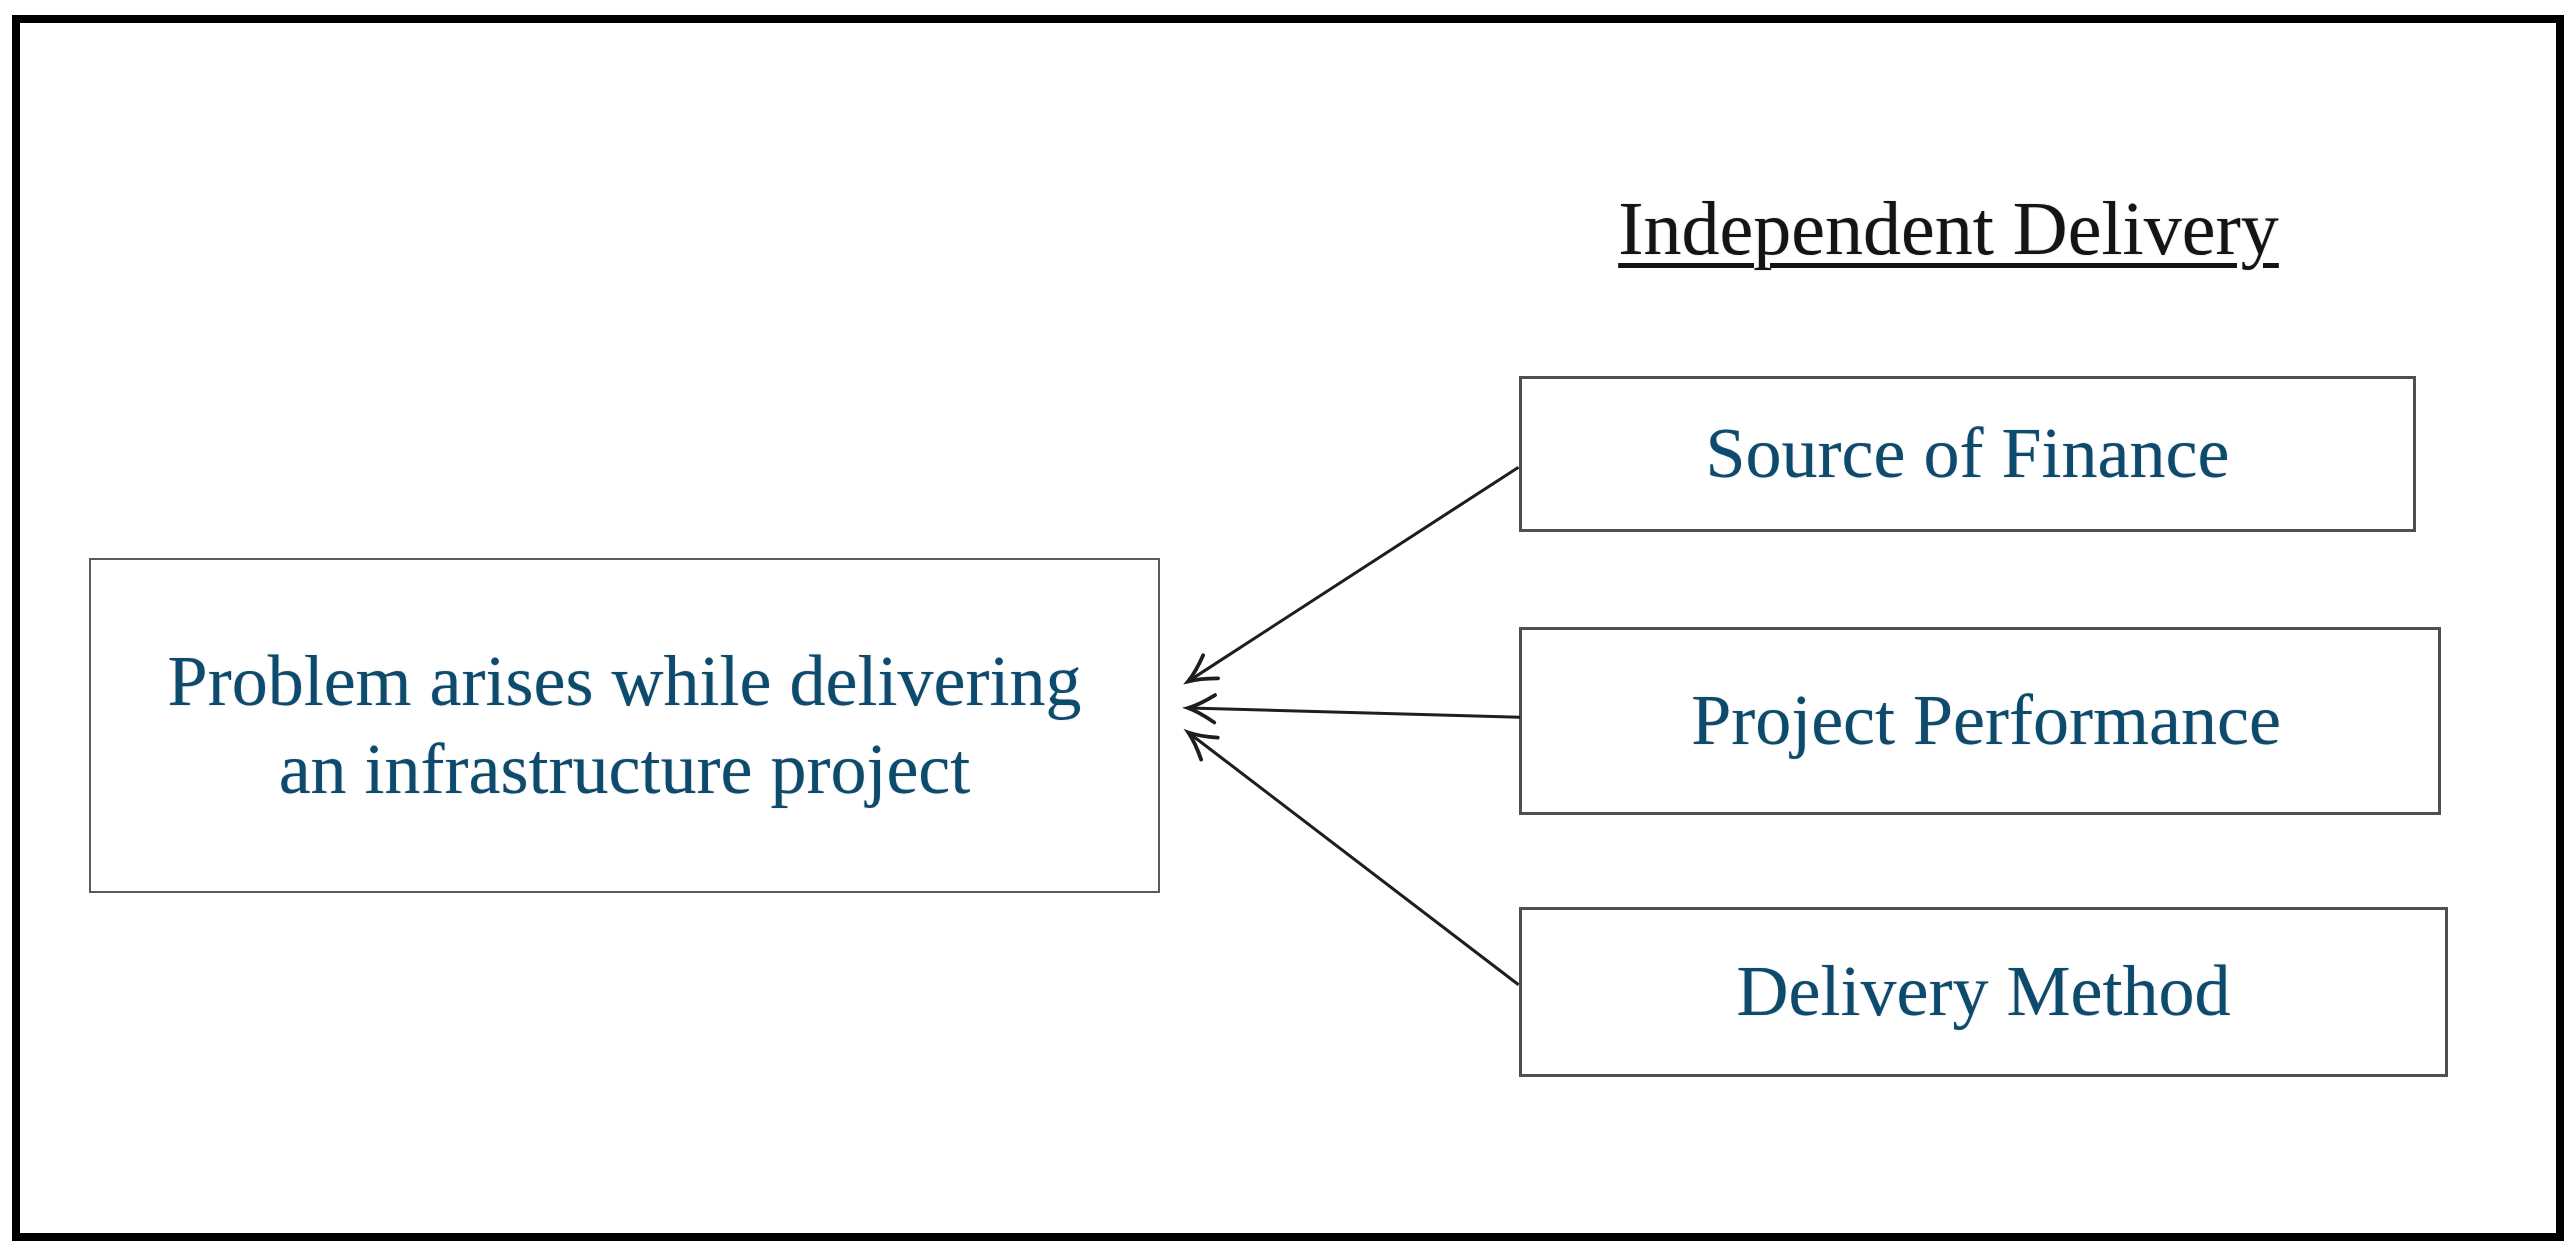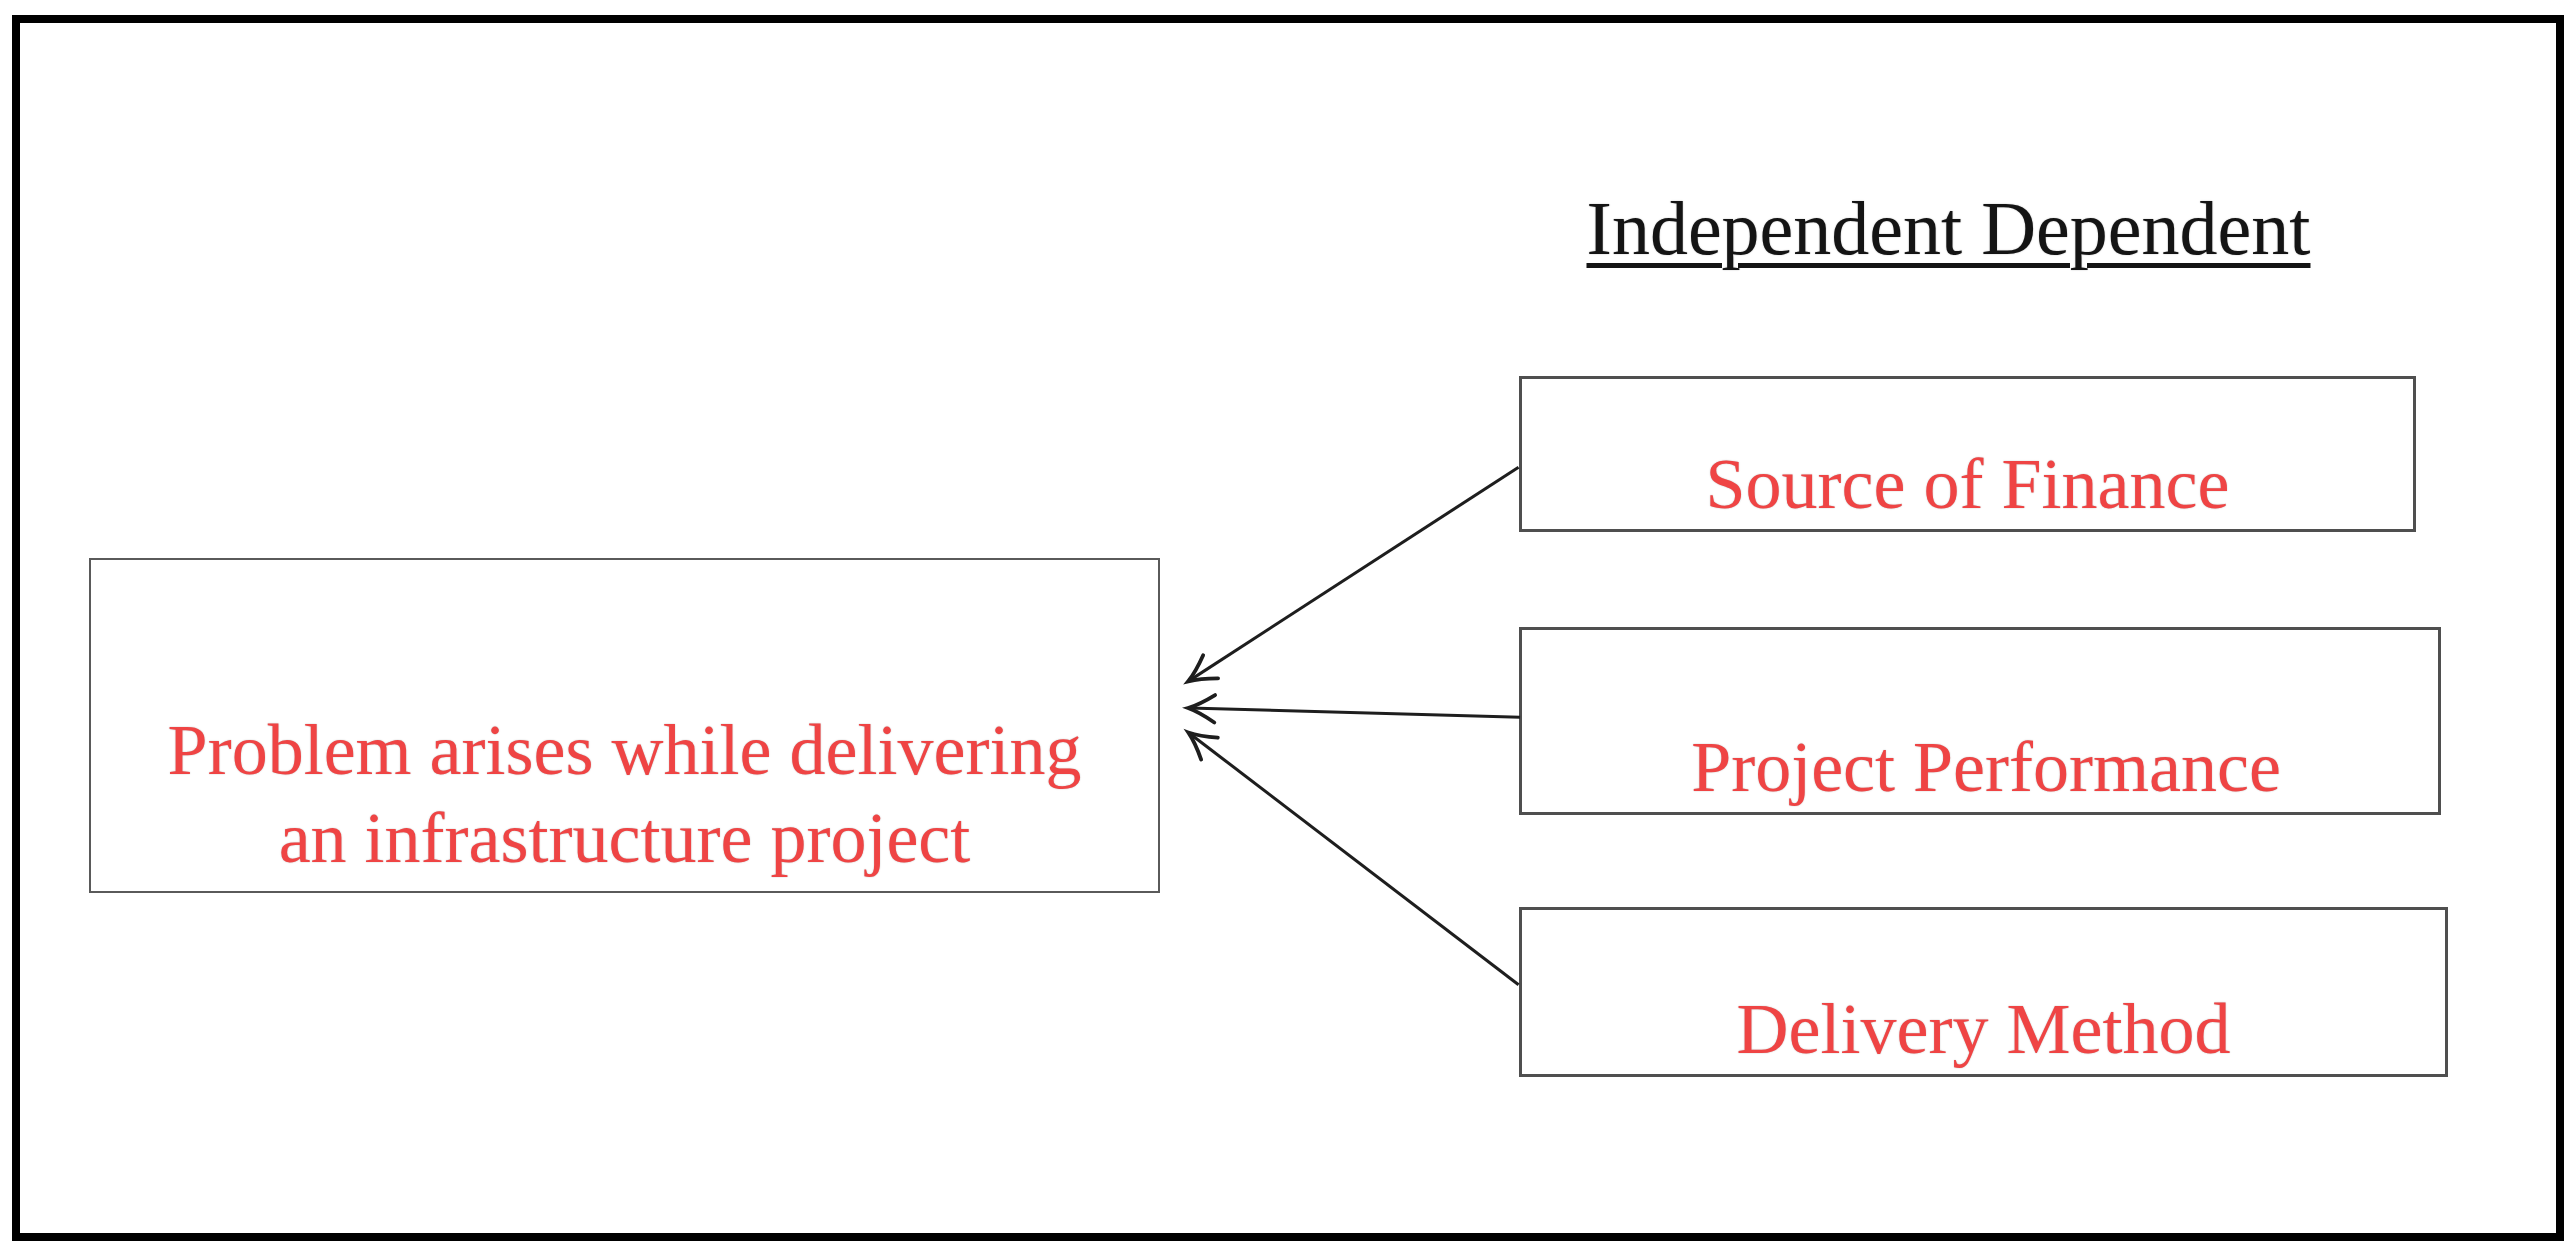--- a/index.html
+++ b/index.html
@@ -34,26 +34,26 @@
     text-shadow: 0 0 1.5px rgba(0,0,0,0.30);
     white-space: nowrap;
   }
   .heading-dependent  { left: 200px;  top: 183px; }
   .heading-independent{ left: 1529px; top: 183px; }
   .box {
     position: absolute;
     box-sizing: border-box;
     background: #ffffff;
     display: flex;
-    align-items: flex-end;
+    align-items: center;
     justify-content: center;
     text-align: center;
     font-size: 72px;
     line-height: 1.22;
-    color: #ef4444;
+    color: #0c4a6e;
     text-shadow: 0 0 1.5px rgba(0,0,0,0.28);
   }
   .dep-box {
     left: 89px; top: 558px; width: 1071px; height: 335px;
     border: 2.3px solid #5a5a5a;
     padding: 8px 42px;
   }
   .ind-box { border: 3px solid #4f4f4f; }
   .box-finance     { left: 1519px; top: 376px;  width: 897px; height: 156px; }
   .box-performance { left: 1519px; top: 627px;  width: 922px; height: 188px; padding-left: 12px; }
@@ -66,21 +66,21 @@
   }
 </style>
 </head>
 <body>
 
 <div class="canvas">
 
   <div class="frame"></div>
 
 
-  <div class="heading heading-independent">Independent Dependent</div>
+  <div class="heading heading-independent">Independent Delivery</div>
 
   <div class="box dep-box">
     <span>Problem arises while delivering an infrastructure project</span>
   </div>
 
   <div class="box ind-box box-finance">
     <span>Source of Finance</span>
   </div>
 
   <div class="box ind-box box-performance">

